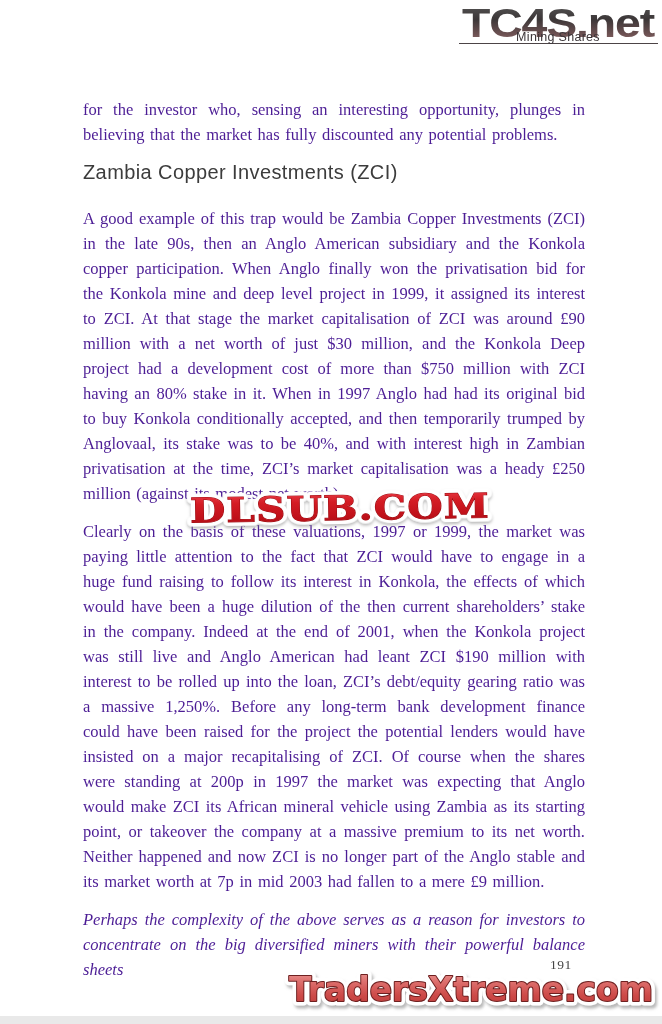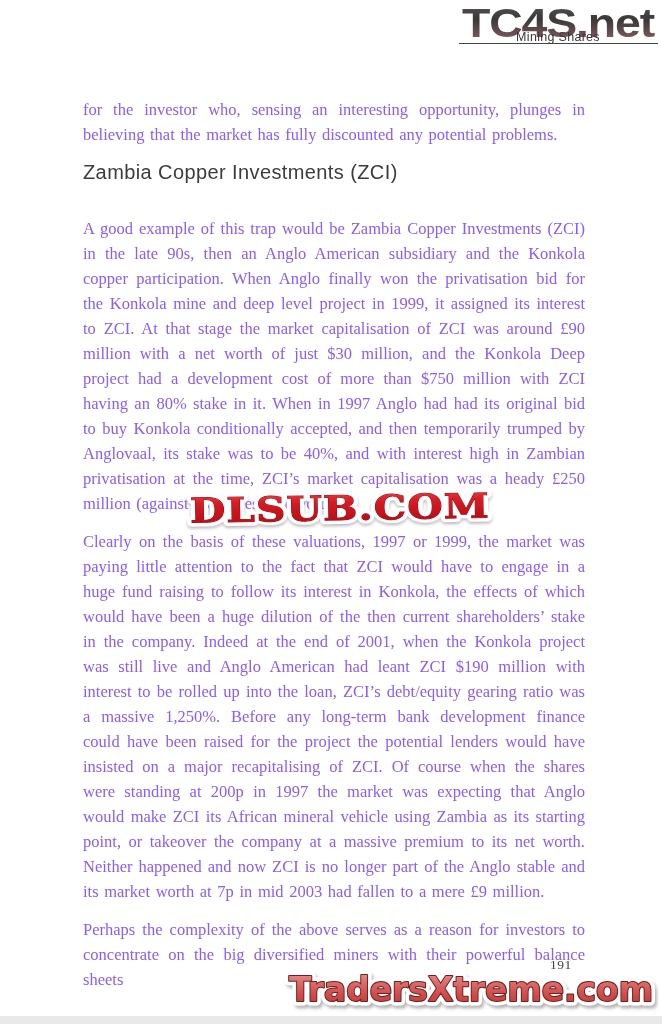--- a/index.html
+++ b/index.html
@@ -19,27 +19,27 @@
     text-align:center;
     font-family:"Liberation Sans", sans-serif;
     font-size:12.5px;letter-spacing:.3px;color:#3b3538;
   }
   
   .content{position:absolute;left:83px;top:97px;width:502px;}
   .content p{
     margin:0 0 13px 0;
     font-family:"Liberation Serif", serif;
     font-size:16.5px;line-height:25px;
-    color:#8b5cf6;
+    color:#4c1d95;
     text-align:justify;
     word-spacing:1.5px;
   }
-  .content p:last-child{margin-bottom:16px;}
+  .content p:last-child{margin-bottom:16px;font-style:italic;}
   .section-heading{
-    margin:8px 0 32px 0;
+    margin:8px 0 22px 0;
     font-family:"Liberation Sans", sans-serif;
     font-weight:400;
     font-size:20px;line-height:24px;
     letter-spacing:.4px;
     color:#3c3c3c;
   }
   
   .watermark{position:absolute;left:182px;top:483px;width:316px;height:50px;z-index:5;}
   .wm-text{
     font-family:"DejaVu Serif", serif;

